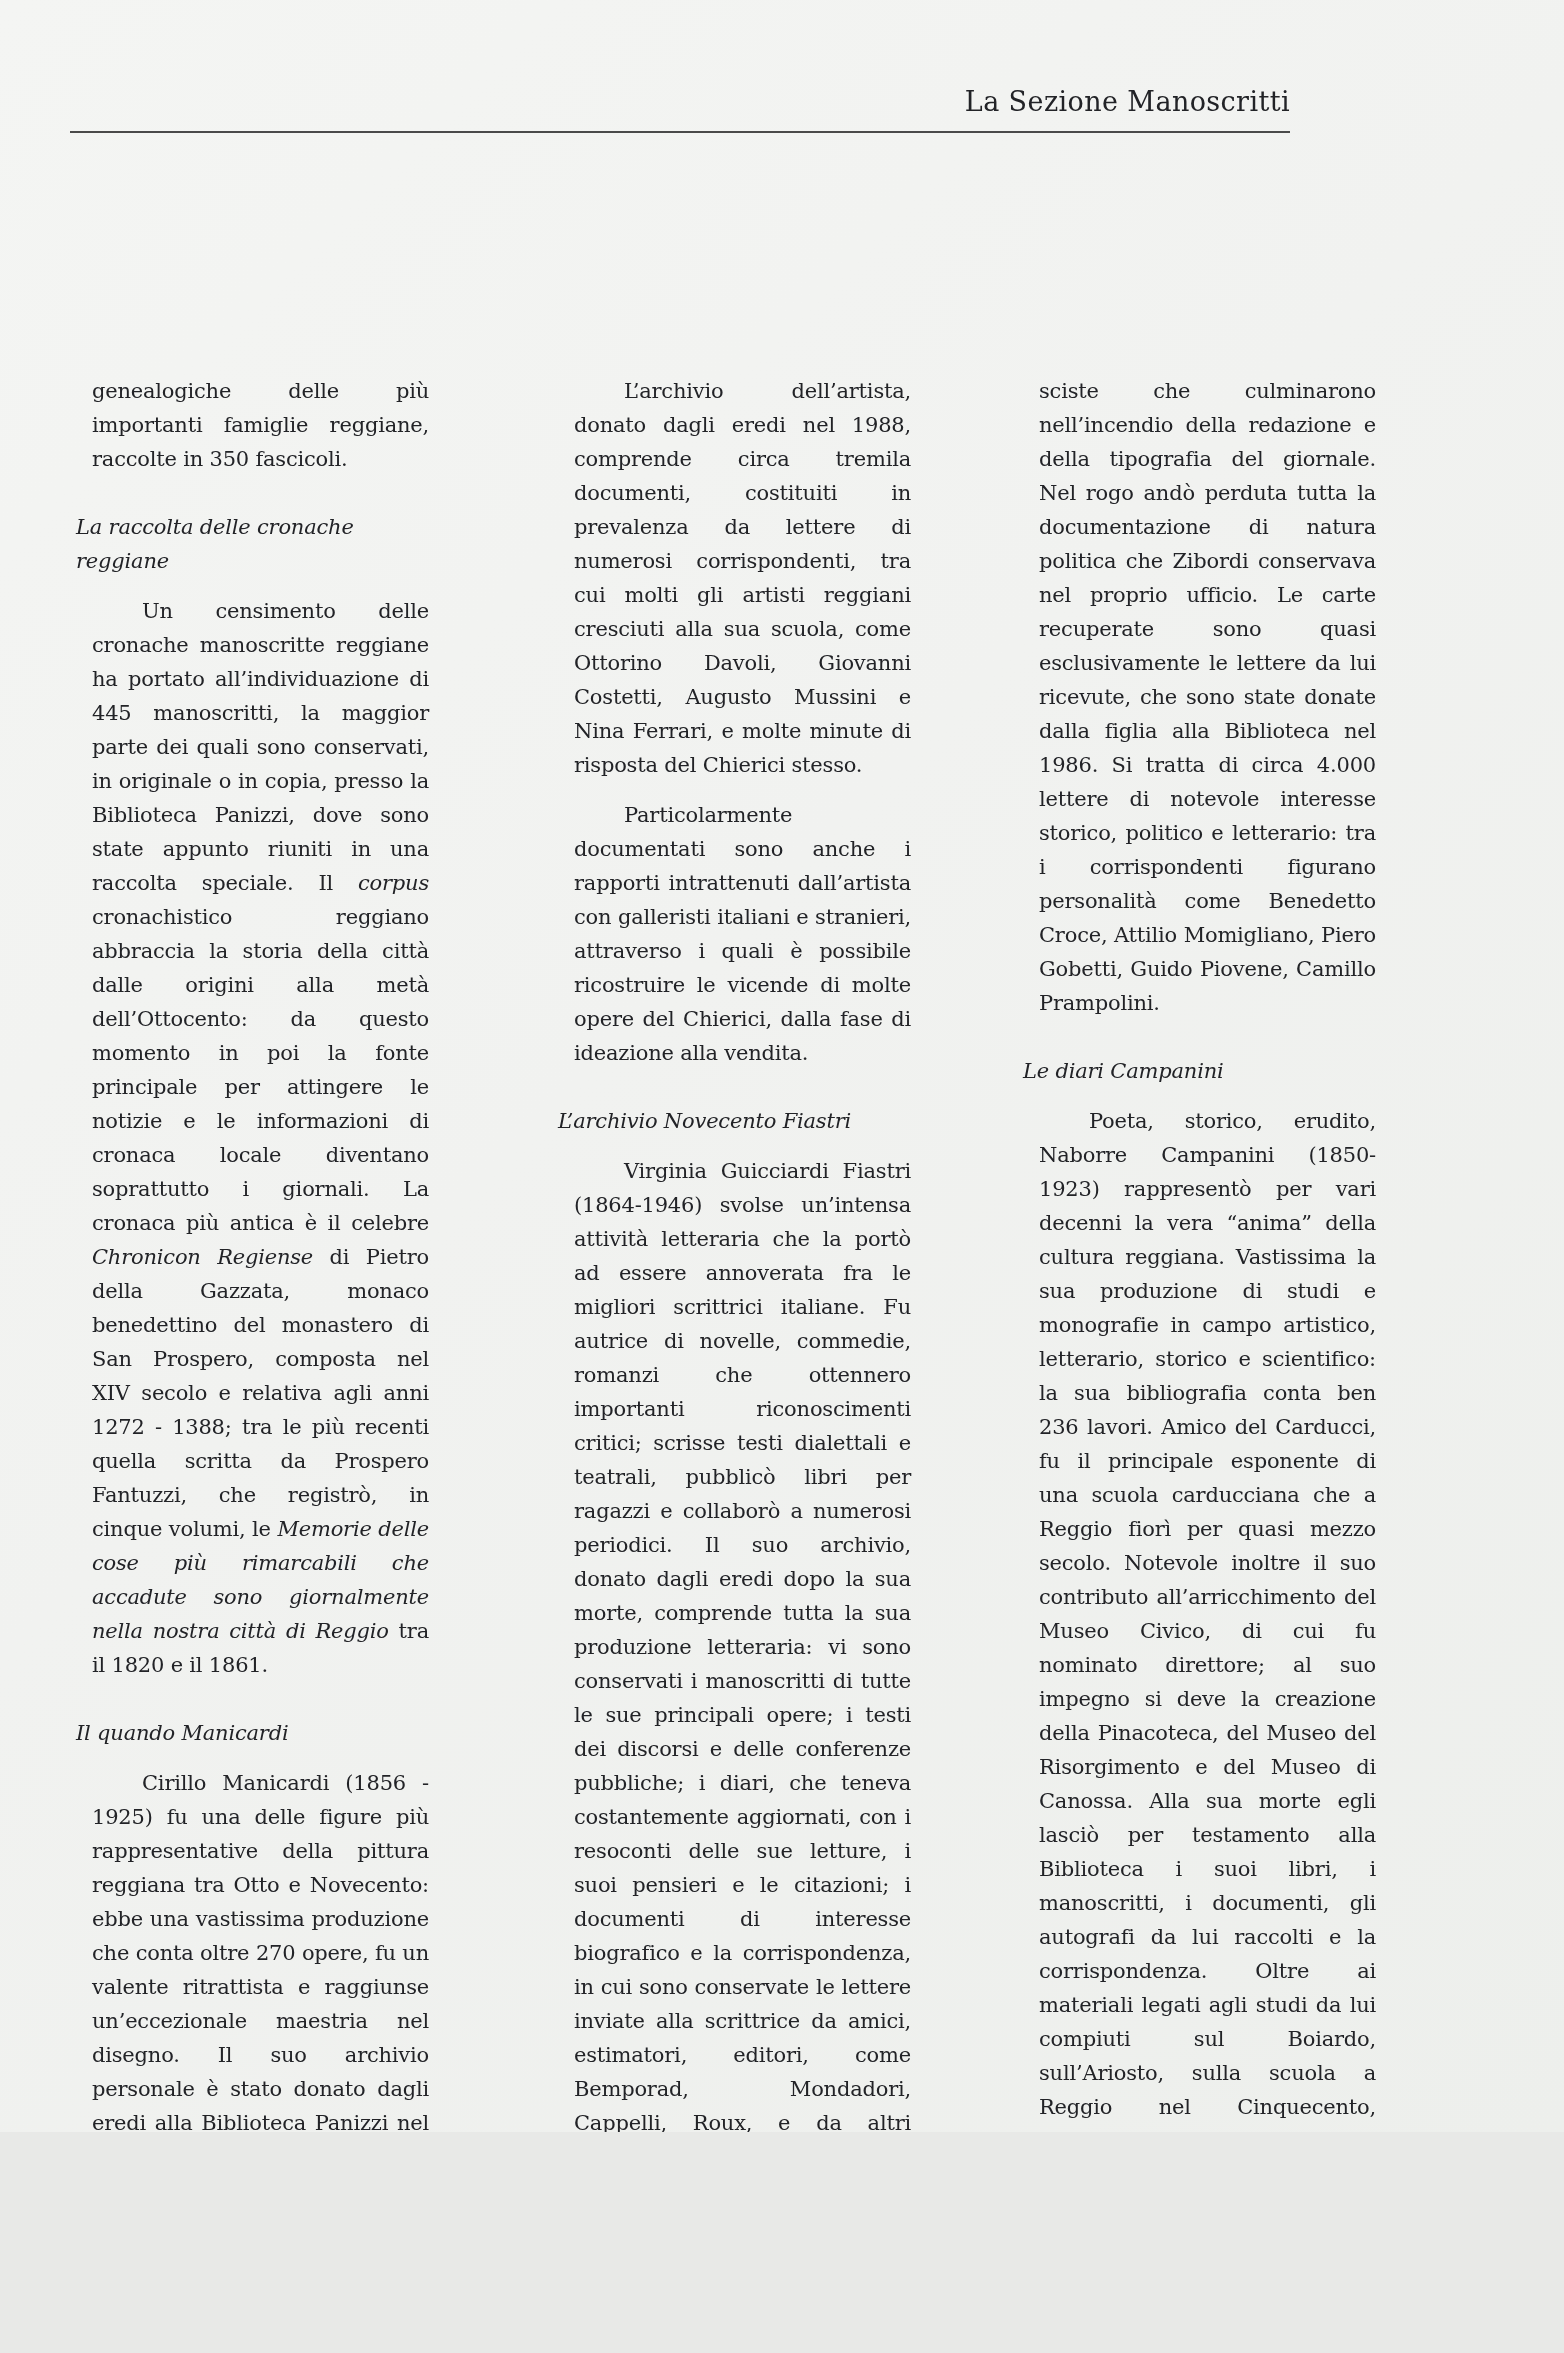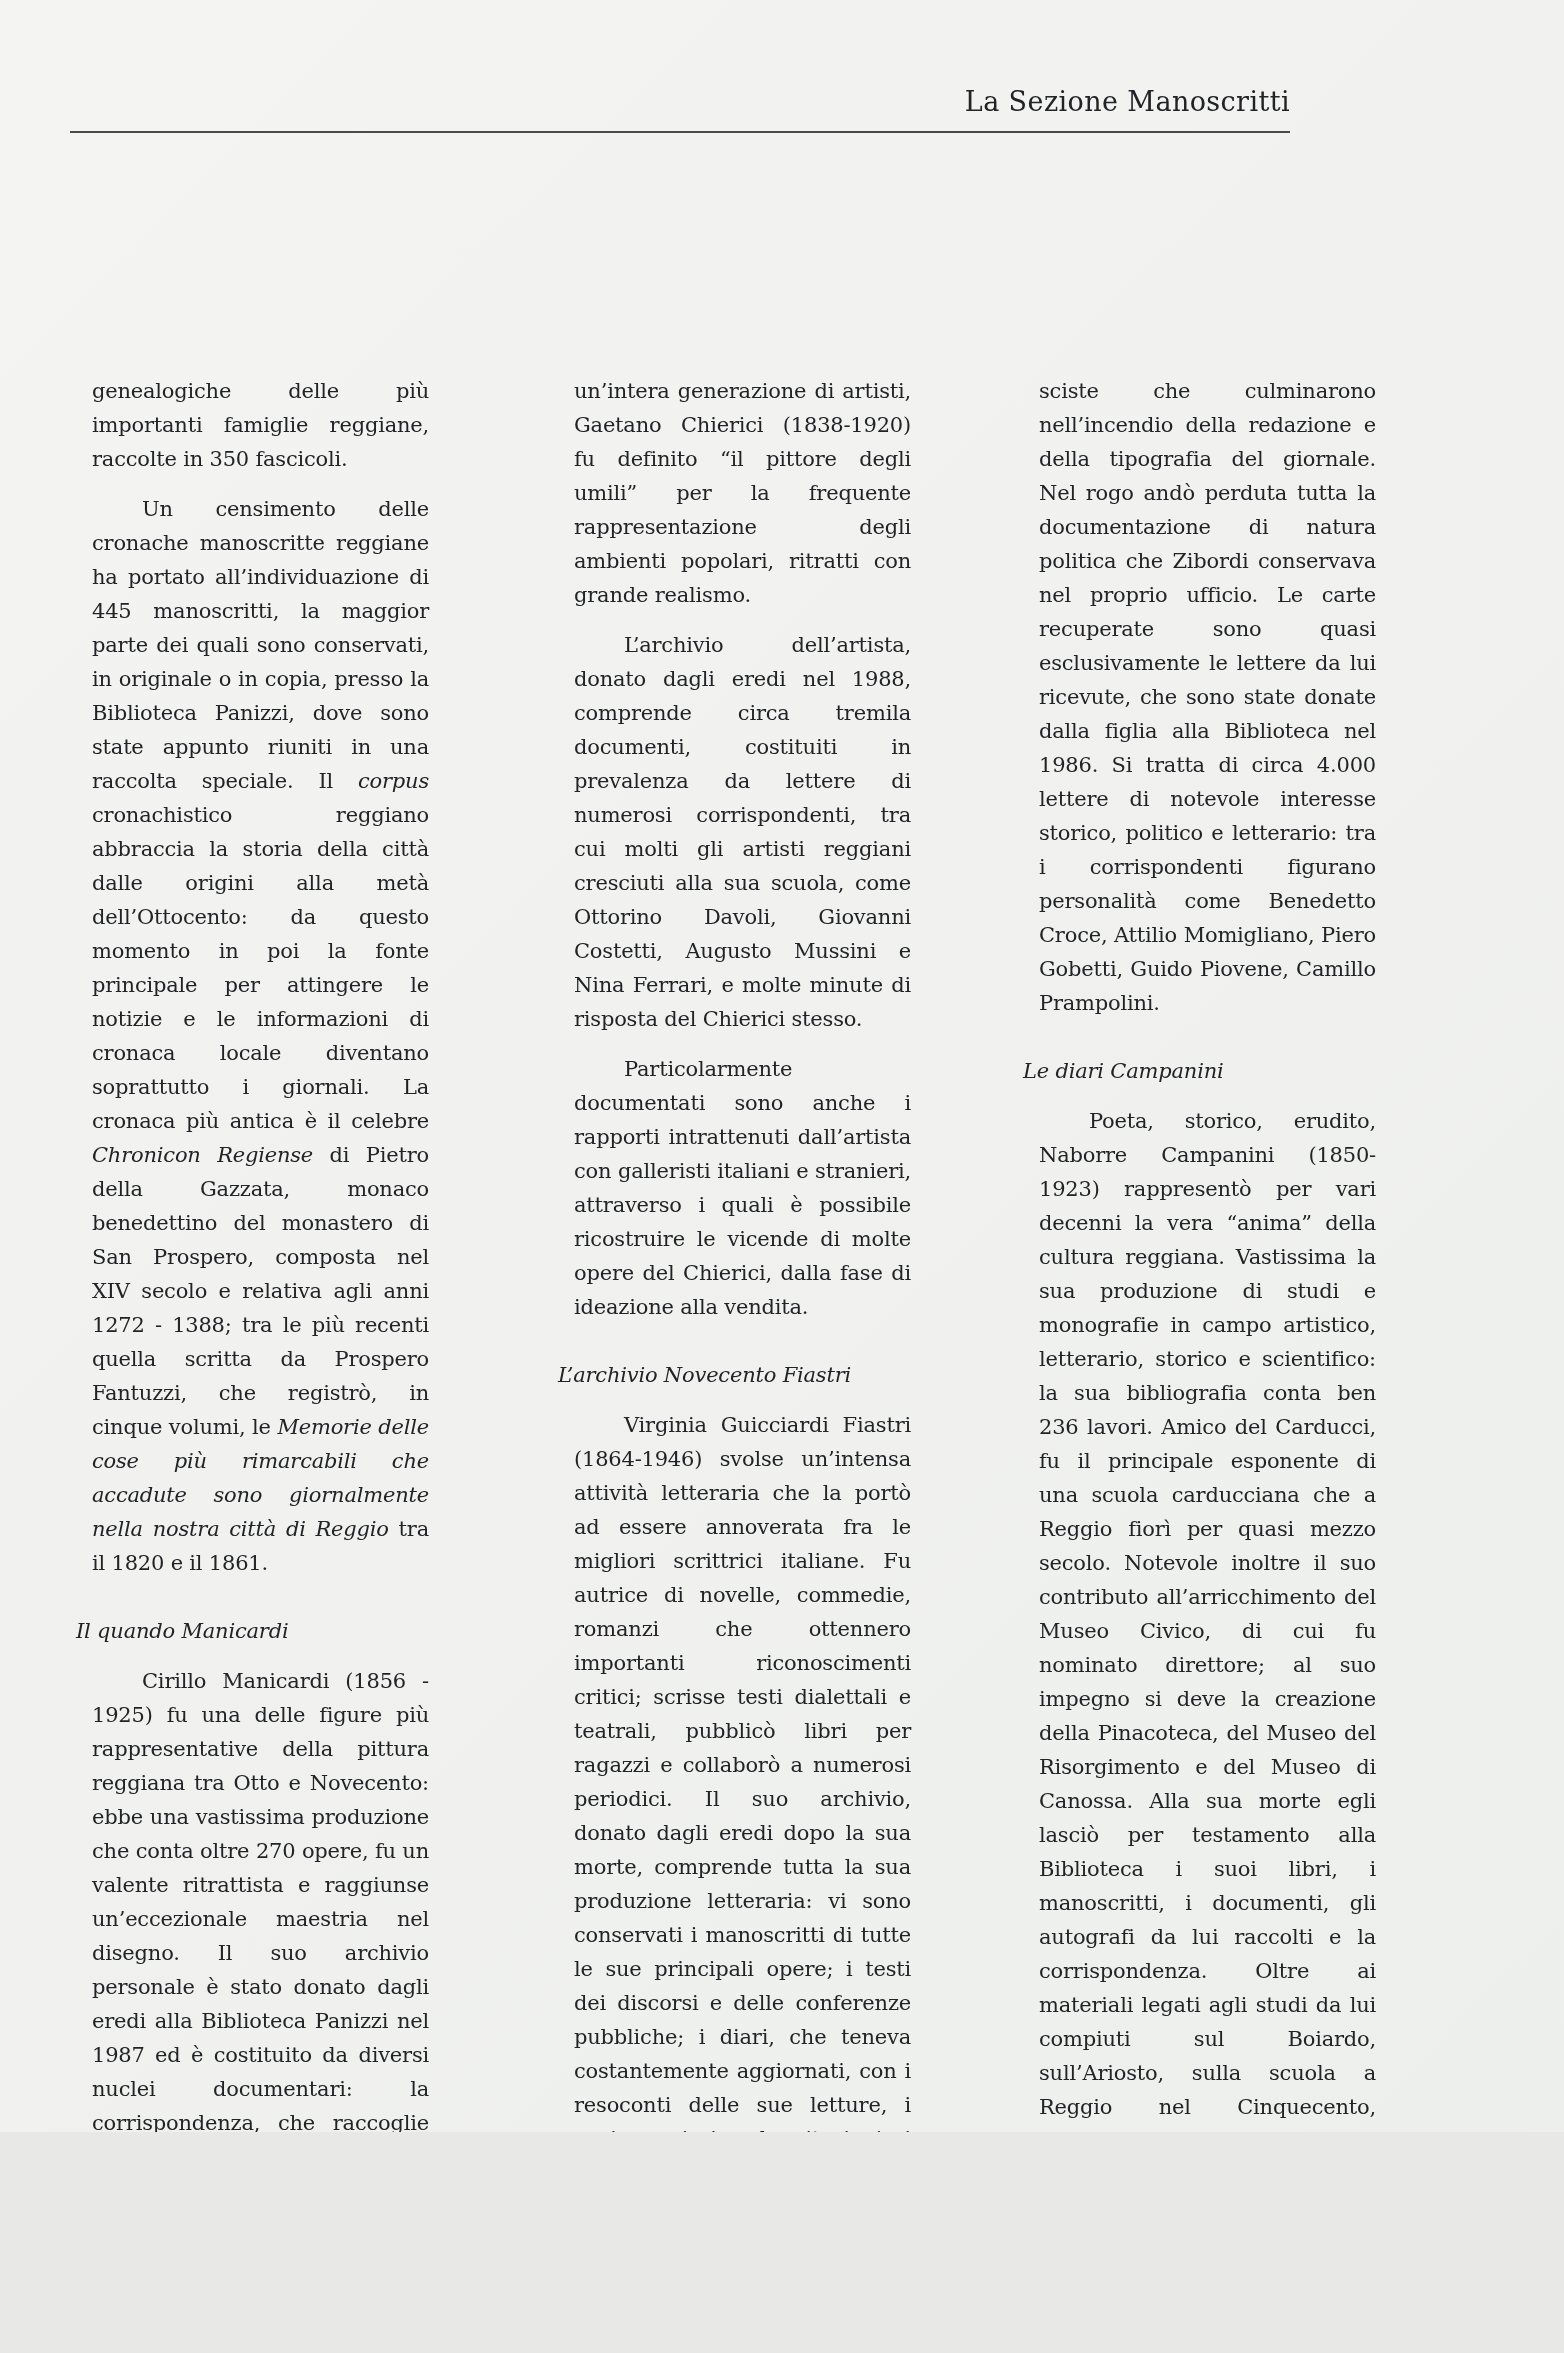--- a/index.html
+++ b/index.html
@@ -76,26 +76,26 @@
 </head>
 <body>
 
 <div class="page">
   <div class="running-header">La Sezione Manoscritti</div>
   <div class="header-rule"></div>
 
   <div class="columns">
       <div class="col col-1" lang="it">
         <p class="para"><span>genealogiche delle più importanti famiglie reggiane, raccolte in 350 fascicoli.</span></p>
+        <h3 class="heading"><span>La raccolta delle cronache reggiane</span></h3>
         <p class="para indent"><span>Un censimento delle cronache manoscritte reggiane ha portato all’individuazione di 445 manoscritti, la maggior parte dei quali sono conservati, in originale o in copia, presso la Biblioteca Panizzi, dove sono state appunto riuniti in una raccolta speciale. Il </span><span class="it">corpus</span><span> cronachistico reggiano abbraccia la storia della città dalle origini alla metà dell’Ottocento: da questo momento in poi la fonte principale per attingere le notizie e le informazioni di cronaca locale diventano soprattutto i giornali. La cronaca più antica è il celebre </span><span class="it">Chronicon Regiense</span><span> di Pietro della Gazzata, monaco benedettino del monastero di San Prospero, composta nel XIV secolo e relativa agli anni 1272 - 1388; tra le più recenti quella scritta da Prospero Fantuzzi, che registrò, in cinque volumi, le </span><span class="it">Memorie delle cose più rimarcabili che accadute sono giornalmente nella nostra città di Reggio</span><span> tra il 1820 e il 1861.</span></p>
         <h3 class="heading"><span>Il quando Manicardi</span></h3>
         <p class="para indent"><span>Cirillo Manicardi (1856 - 1925) fu una delle figure più rappresentative della pittura reggiana tra Otto e Novecento: ebbe una vastissima produzione che conta oltre 270 opere, fu un valente ritrattista e raggiunse un’eccezionale maestria nel disegno. Il suo archivio personale è stato donato dagli eredi alla Biblioteca Panizzi nel 1987 ed è costituito da diversi nuclei documentari: la corrispondenza, che raccoglie in massima parte le lettere inviate al Manicardi da altri artisti, da amici e da allievi e alcune sue minute di risposta; i documenti relativi alla sua vita privata ed alla sua attività artistica, tra cui diplomi, attestati, nomine ad incarichi ufficiali; la documentazione sui lavori eseguiti per la decorazione del Monte di Pietà e della Cassa di Risparmio di Reggio che rappresentano i progetti più impegnativi della sua carriera artistica; i documenti relativi alla sua attività didattica e scolastica.</span></p>
       </div>
       <div class="col col-2" lang="it">
-        <p class="para"><span>un’intera generazione di artisti, Gaetano Chierici (1838-1920) fu definito “il pittore degli umili” per la frequente rappresentazione degli ambienti popolari, ritratti con grande realismo.</span></p>
         <p class="para indent"><span>L’archivio dell’artista, donato dagli eredi nel 1988, comprende circa tremila documenti, costituiti in prevalenza da lettere di numerosi corrispondenti, tra cui molti gli artisti reggiani cresciuti alla sua scuola, come Ottorino Davoli, Giovanni Costetti, Augusto Mussini e Nina Ferrari, e molte minute di risposta del Chierici stesso.</span></p>
         <p class="para indent"><span>Particolarmente documentati sono anche i rapporti intrattenuti dall’artista con galleristi italiani e stranieri, attraverso i quali è possibile ricostruire le vicende di molte opere del Chierici, dalla fase di ideazione alla vendita.</span></p>
         <h3 class="heading"><span>L’archivio Novecento Fiastri</span></h3>
         <p class="para indent"><span>Virginia Guicciardi Fiastri (1864-1946) svolse un’intensa attività letteraria che la portò ad essere annoverata fra le migliori scrittrici italiane. Fu autrice di novelle, commedie, romanzi che ottennero importanti riconoscimenti critici; scrisse testi dialettali e teatrali, pubblicò libri per ragazzi e collaborò a numerosi periodici. Il suo archivio, donato dagli eredi dopo la sua morte, comprende tutta la sua produzione letteraria: vi sono conservati i manoscritti di tutte le sue principali opere; i testi dei discorsi e delle conferenze pubbliche; i diari, che teneva costantemente aggiornati, con i resoconti delle sue letture, i suoi pensieri e le citazioni; i documenti di interesse biografico e la corrispondenza, in cui sono conservate le lettere inviate alla scrittrice da amici, estimatori, editori, come Bemporad, Mondadori, Cappelli, Roux, e da altri letterati, tra cui Grazia Deledda e Ada Negri.</span></p>
         <h3 class="heading"><span>L’archivio Cirillo</span></h3>
         <p class="para indent"><span>Dopo Camillo Prampolini, Giovanni Zibordi (1870-1943) è considerato la figura più rappresentativa della storia del socialismo reggiano: eletto deputato nel 1915 e nel 1919, svolse la sua azione politica soprattutto dalle colonne del giornale “La Giustizia” che diresse dal 1904 al 1921, quando fu costretto ad abbandonare la città a causa delle violenze fa-</span></p>
       </div>
       <div class="col col-3" lang="it">
         <p class="para"><span>sciste che culminarono nell’incendio della redazione e della tipografia del giornale. Nel rogo andò perduta tutta la documentazione di natura politica che Zibordi conservava nel proprio ufficio. Le carte recuperate sono quasi esclusivamente le lettere da lui ricevute, che sono state donate dalla figlia alla Biblioteca nel 1986. Si tratta di circa 4.000 lettere di notevole interesse storico, politico e letterario: tra i corrispondenti figurano personalità come Benedetto Croce, Attilio Momigliano, Piero Gobetti, Guido Piovene, Camillo Prampolini.</span></p>
         <h3 class="heading"><span>Le diari Campanini</span></h3>

